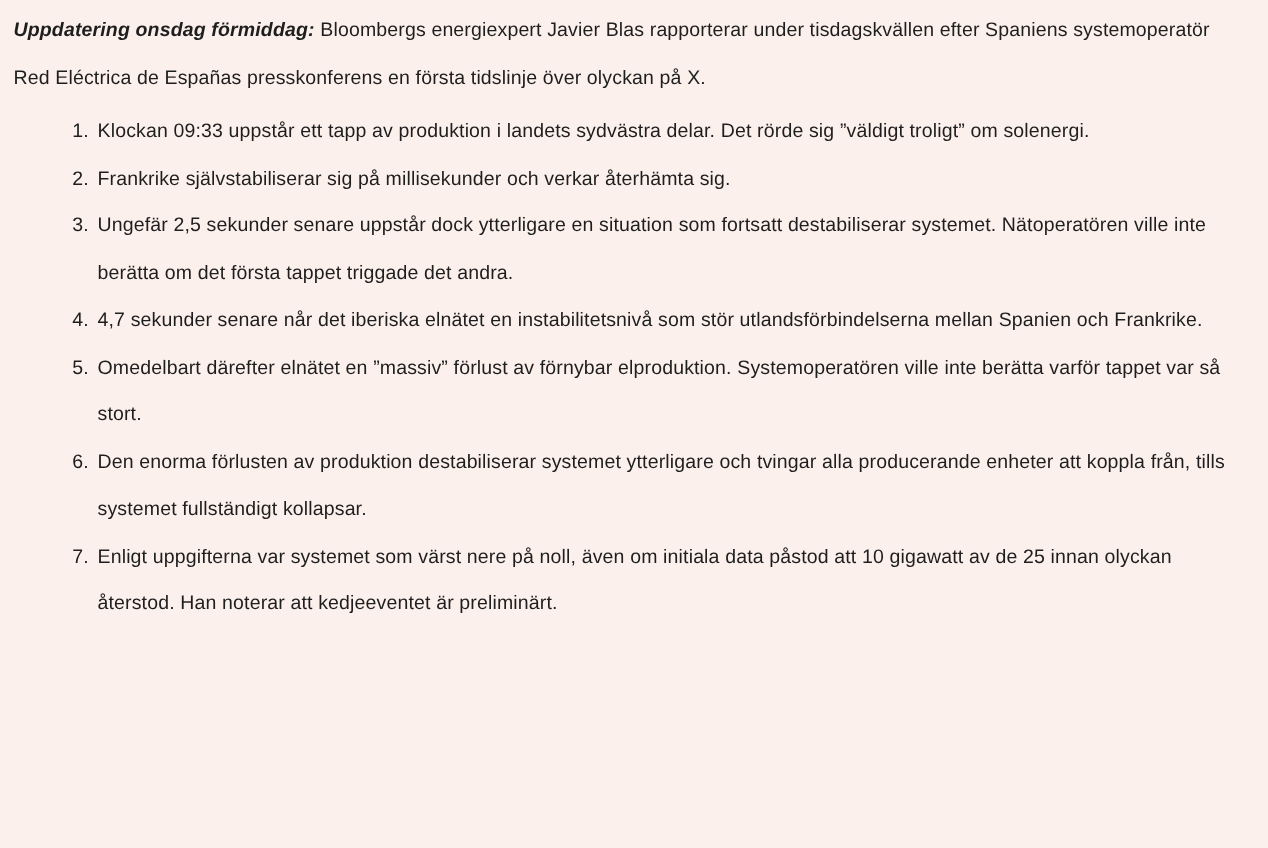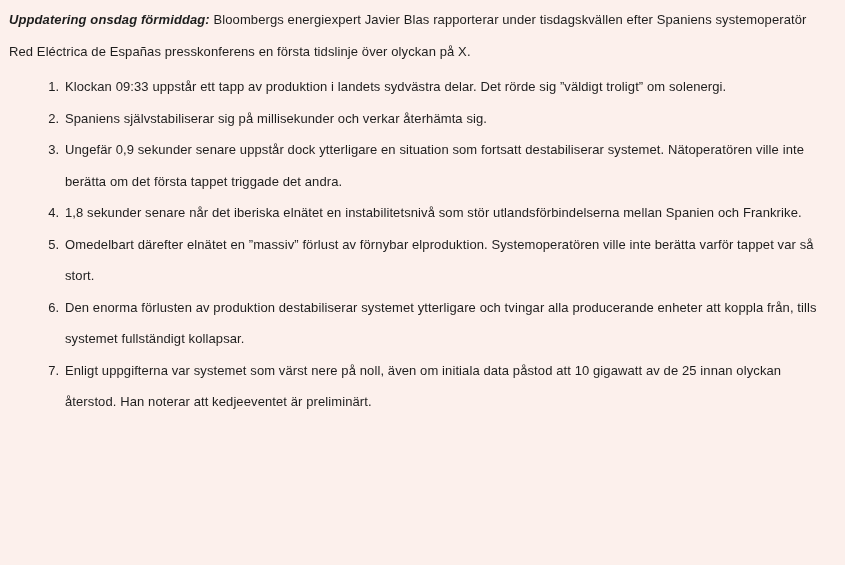--- a/index.html
+++ b/index.html
@@ -42,20 +42,20 @@
   }
 </style>
 </head>
 <body>
 
 <div class="article">
   <p class="intro"><span class="lead">Uppdatering onsdag förmiddag:</span><span> Bloombergs energiexpert Javier Blas rapporterar under tisdagskvällen efter Spaniens systemoperatör Red Eléctrica de Españas presskonferens en första tidslinje över olyckan på X.</span></p>
 
   <ol class="timeline">
     <li>Klockan 09:33 uppstår ett tapp av produktion i landets sydvästra delar. Det rörde sig ”väldigt troligt” om solenergi.</li>
-    <li>Spaniens självstabiliserar sig på millisekunder och verkar återhämta sig.</li>
-    <li>Ungefär 0,9 sekunder senare uppstår dock ytterligare en situation som fortsatt destabiliserar systemet. Nätoperatören ville inte berätta om det första tappet triggade det andra.</li>
-    <li>1,8 sekunder senare når det iberiska elnätet en instabilitetsnivå som stör utlandsförbindelserna mellan Spanien och Frankrike.</li>
+    <li>Frankrike självstabiliserar sig på millisekunder och verkar återhämta sig.</li>
+    <li>Ungefär 2,5 sekunder senare uppstår dock ytterligare en situation som fortsatt destabiliserar systemet. Nätoperatören ville inte berätta om det första tappet triggade det andra.</li>
+    <li>4,7 sekunder senare når det iberiska elnätet en instabilitetsnivå som stör utlandsförbindelserna mellan Spanien och Frankrike.</li>
     <li>Omedelbart därefter elnätet en ”massiv” förlust av förnybar elproduktion. Systemoperatören ville inte berätta varför tappet var så stort.</li>
     <li>Den enorma förlusten av produktion destabiliserar systemet ytterligare och tvingar alla producerande enheter att koppla från, tills systemet fullständigt kollapsar.</li>
     <li>Enligt uppgifterna var systemet som värst nere på noll, även om initiala data påstod att 10 gigawatt av de 25 innan olyckan återstod. Han noterar att kedjeeventet är preliminärt.</li>
   </ol>
 </div>
 
 </body></html>

